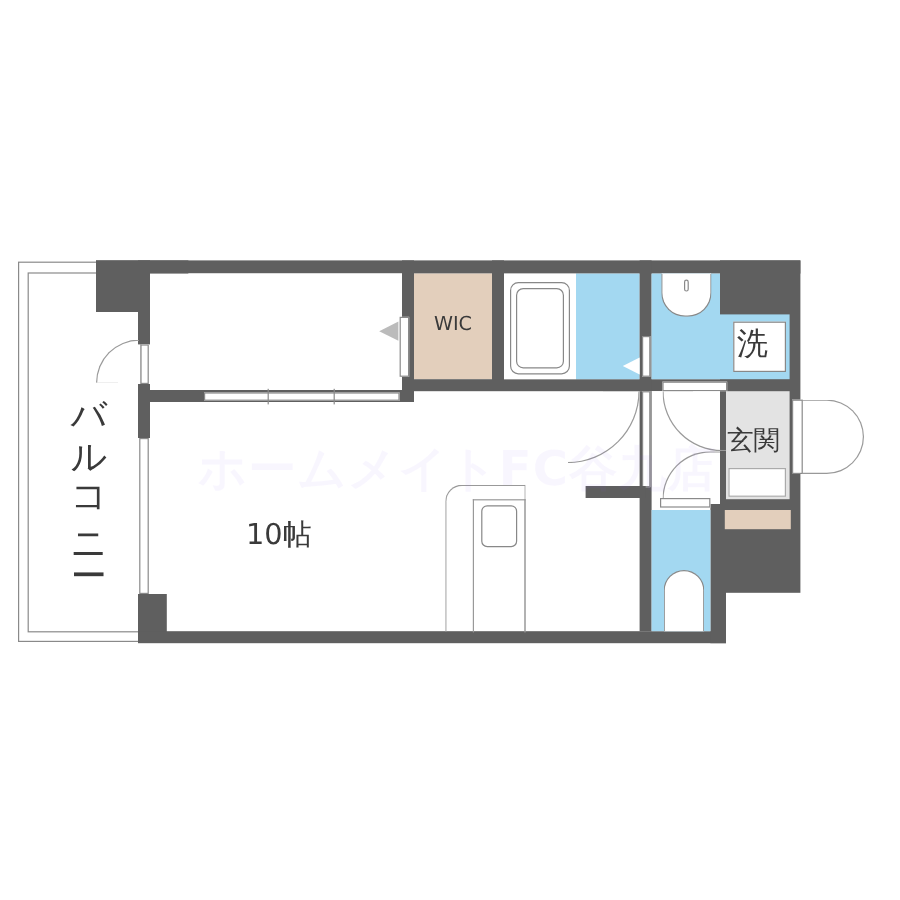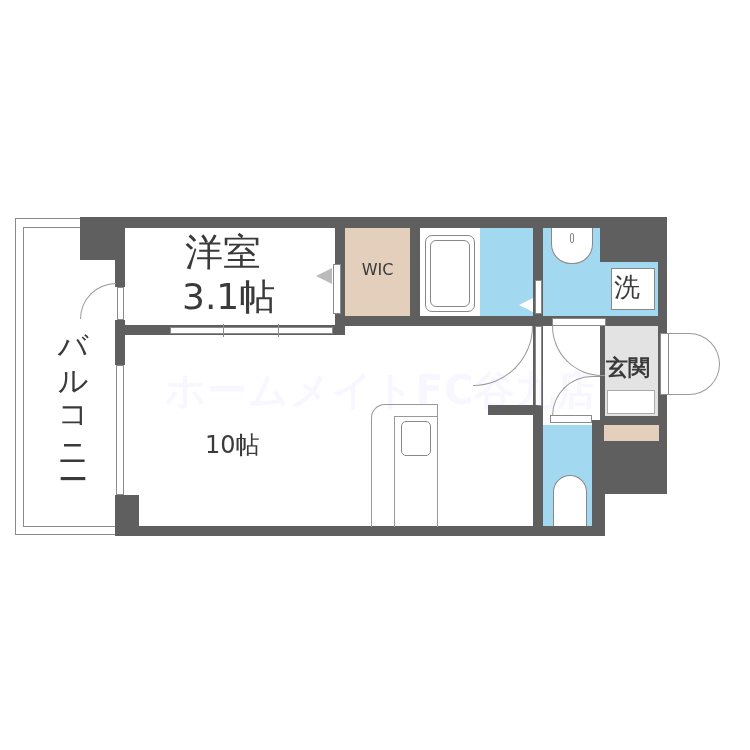--- a/index.html
+++ b/index.html
@@ -32,22 +32,20 @@
   <div class="abs wall" style="left:115px;top:526px;width:490px;height:10px;"></div>
   <div class="abs wall" style="left:600px;top:217px;width:67px;height:277px;"></div>
   <div class="abs wall" style="left:592px;top:420px;width:13px;height:116px;"></div>
 
   <div class="abs white" style="left:125px;top:228px;width:210px;height:97px;"></div>
   <div class="abs white" style="left:157px;top:228px;width:178px;height:32px;"></div>
   <div class="abs wall" style="left:115px;top:325px;width:230px;height:10px;"></div>
   <div class="abs white line" style="left:170px;top:327px;width:163px;height:7px;"></div>
   <div class="abs" style="left:223px;top:324px;width:1px;height:13px;background:#8a8a8a;"></div>
   <div class="abs" style="left:278px;top:324px;width:1px;height:13px;background:#8a8a8a;"></div>
-  <div class="lbl" style="left:185px;top:233px;font-size:38px;">洋室</div>
-  <div class="lbl" style="left:182px;top:278px;font-size:36px;">3.1帖</div>
 
   <div class="abs wall" style="left:335px;top:217px;width:10px;height:118px;"></div>
   <div class="abs wood" style="left:345px;top:228px;width:65px;height:88px;"></div>
   <div class="abs white line" style="left:333px;top:264px;width:8px;height:50px;"></div>
   <div class="abs" style="left:316px;top:268px;width:0;height:0;border-top:8px solid transparent;border-bottom:8px solid transparent;border-right:16px solid #bbb;"></div>
   <div class="lbl" style="left:350px;top:262px;font-size:16px;width:55px;">WIC</div>
   <div class="abs wall" style="left:410px;top:217px;width:10px;height:108px;"></div>
   <div class="abs wall" style="left:335px;top:316px;width:270px;height:10px;"></div>
 
   <div class="abs white" style="left:420px;top:228px;width:60px;height:88px;"></div>
@@ -70,21 +68,21 @@
   <div class="abs wall" style="left:533px;top:326px;width:10px;height:200px;"></div>
   <div class="abs white line" style="left:535px;top:326px;width:7px;height:80px;"></div>
   <div class="abs" style="left:473px;top:326px;width:60px;height:60px;border:1px solid #999;border-left:none;border-top:none;border-radius:0 0 60px 0;"></div>
   <div class="abs" style="left:552px;top:326px;width:54px;height:50px;border:1px solid #999;border-right:none;border-top:none;border-radius:0 0 0 54px;"></div>
   <div class="abs" style="left:552px;top:376px;width:48px;height:40px;border:1px solid #999;border-right:none;border-bottom:none;border-radius:48px 0 0 0;"></div>
   <div class="abs wall" style="left:488px;top:405px;width:50px;height:10px;"></div>
 
   <div class="abs grey" style="left:605px;top:326px;width:53px;height:90px;"></div>
   <div class="abs white line" style="left:660px;top:333px;width:9px;height:62px;"></div>
   <div class="abs" style="left:668px;top:333px;width:52px;height:62px;border:1px solid #999;border-left:none;border-radius:0 62px 62px 0;"></div>
-  <div class="lbl" style="left:606px;top:356px;font-size:22px;font-weight:bold;">玄関</div>
+  <div class="lbl" style="left:606px;top:356px;font-size:22px;">玄関</div>
   <div class="abs white" style="left:607px;top:390px;width:48px;height:24px;border:1px solid #aaa;"></div>
   <div class="abs wood" style="left:604px;top:425px;width:55px;height:16px;"></div>
 
   <div class="abs wet" style="left:543px;top:425px;width:49px;height:101px;"></div>
   <div class="abs white line" style="left:550px;top:415px;width:42px;height:8px;"></div>
   <div class="abs white" style="left:553px;top:475px;width:34px;height:51px;border:1.5px solid #888;border-bottom:none;border-radius:17px 17px 0 0;"></div>
 
   <div class="abs" style="left:371px;top:404px;width:67px;height:123px;border:1.5px solid #999;border-bottom:none;border-radius:14px 0 0 0;"></div>
   <div class="abs" style="left:394px;top:416px;width:44px;height:111px;border:1.5px solid #999;border-bottom:none;"></div>
   <div class="abs" style="left:401px;top:421px;width:30px;height:35px;border:1.5px solid #888;border-radius:5px;"></div>

